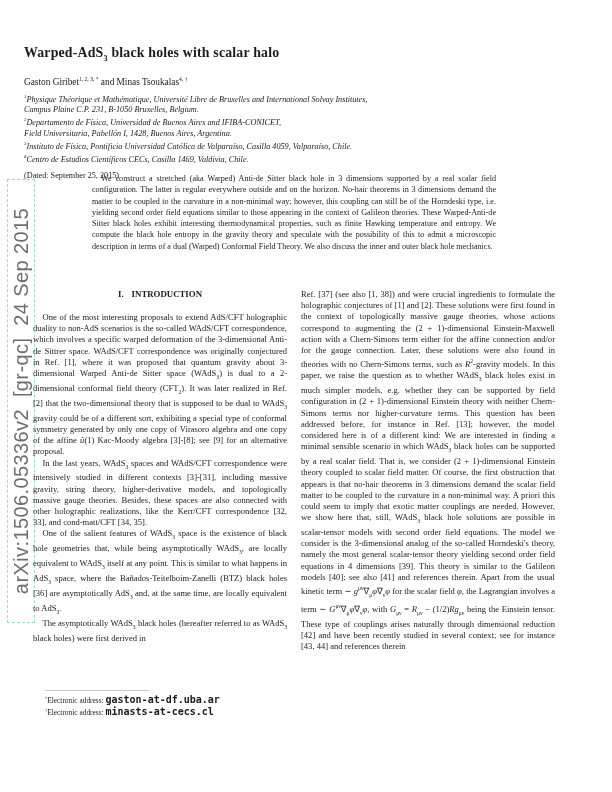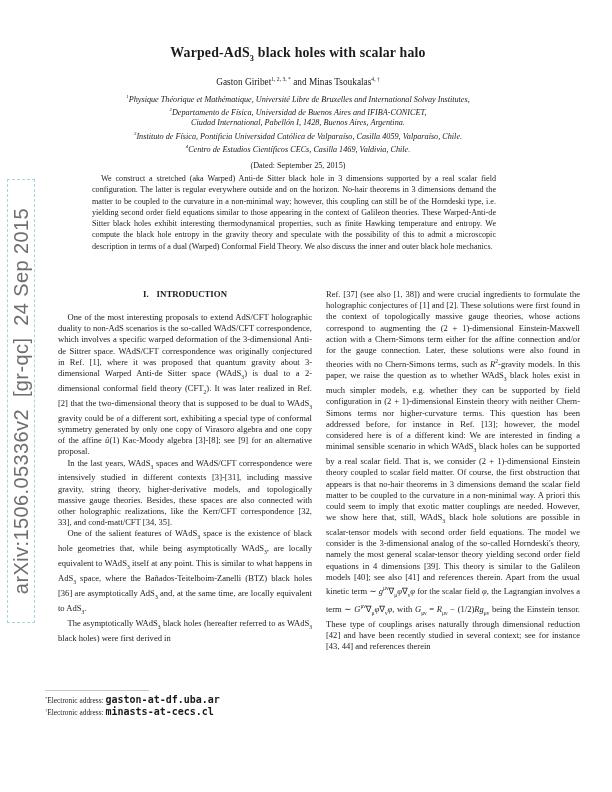--- a/index.html
+++ b/index.html
@@ -21,37 +21,37 @@
     position:absolute; left:50%; top:50%;
     transform:translate(-50%,-50%) rotate(-90deg);
     white-space:pre;
     font-family:"Liberation Sans", sans-serif;
     font-size:20px;
     letter-spacing:0.4px;
     color:#6e6e6e;
   }
 
   
-  .header { position:absolute; left:24px; right:40px; top:45px; text-align:center; }
+  .header { position:absolute; left:24px; right:40px; top:45px; text-align:left; }
   .title  { font-size:13.8px; font-weight:bold; letter-spacing:0.2px; }
   .title sub, .authors sup, .affil sup { font-size:60%; }
   .authors { margin-top:13px; font-size:9.3px; }
   .affils  { margin-top:5px; font-style:italic; font-size:8.2px; line-height:10.4px; }
   .date    { margin-top:6px; font-size:8.2px; }
 
   
   .abstract {
     position:absolute; left:92px; top:173px; width:404px;
     font-size:8.15px; line-height:11.3px;
     text-align:justify; text-indent:9px;
   }
 
   
   .columns {
-    position:absolute; left:58px; top:289px; width:523px;
+    position:absolute; left:33px; top:289px; width:523px;
     display:flex; gap:14px;
   }
   .col { width:254px; }
   .sec-heading {
     text-align:center; font-weight:bold; font-size:8.8px;
     margin:0 0 13px 0;
   }
   .sec-heading .sec-num { margin-right:8px; }
   .col p {
     margin:0; font-size:8.55px; line-height:11.2px;
@@ -73,22 +73,23 @@
 
 <div class="stamp">
   <span class="stamp-text">arXiv:1506.05336v2  [gr-qc]  24 Sep 2015</span>
 </div>
 
 <div class="header">
   <div class="title">Warped-AdS<sub>3</sub> black holes with scalar halo</div>
   <div class="authors">Gaston Giribet<sup>1, 2, 3, *</sup> and Minas Tsoukalas<sup>4, †</sup></div>
   <div class="affils">
     <div class="affil"><sup>1</sup>Physique Théorique et Mathématique, Université Libre de Bruxelles and International Solvay Institutes,</div>
+    <div class="affil">Campus Plaine C.P. 231, B-1050 Bruxelles, Belgium.</div>
     <div class="affil"><sup>2</sup>Departamento de Física, Universidad de Buenos Aires and IFIBA-CONICET,</div>
-    <div class="affil">Ciudad International, Pabellón I, 1428, Buenos Aires, Argentina.</div>
+    <div class="affil">Field Universitaria, Pabellón I, 1428, Buenos Aires, Argentina.</div>
     <div class="affil"><sup>3</sup>Instituto de Física, Pontificia Universidad Católica de Valparaíso, Casilla 4059, Valparaíso, Chile.</div>
     <div class="affil"><sup>4</sup>Centro de Estudios Científicos CECs, Casilla 1469, Valdivia, Chile.</div>
   </div>
   <div class="date">(Dated: September 25, 2015)</div>
 </div>
 
 <div class="abstract">We construct a stretched (aka Warped) Anti-de Sitter black hole in 3 dimensions supported by a real scalar field configuration. The latter is regular everywhere outside and on the horizon. No-hair theorems in 3 dimensions demand the matter to be coupled to the curvature in a non-minimal way; however, this coupling can still be of the Horndeski type, i.e. yielding second order field equations similar to those appearing in the context of Galileon theories. These Warped-Anti-de Sitter black holes exhibit interesting thermodynamical properties, such as finite Hawking temperature and entropy. We compute the black hole entropy in the gravity theory and speculate with the possibility of this to admit a microscopic description in terms of a dual (Warped) Conformal Field Theory. We also discuss the inner and outer black hole mechanics.</div>
 
 <div class="columns">
   <div class="col">

